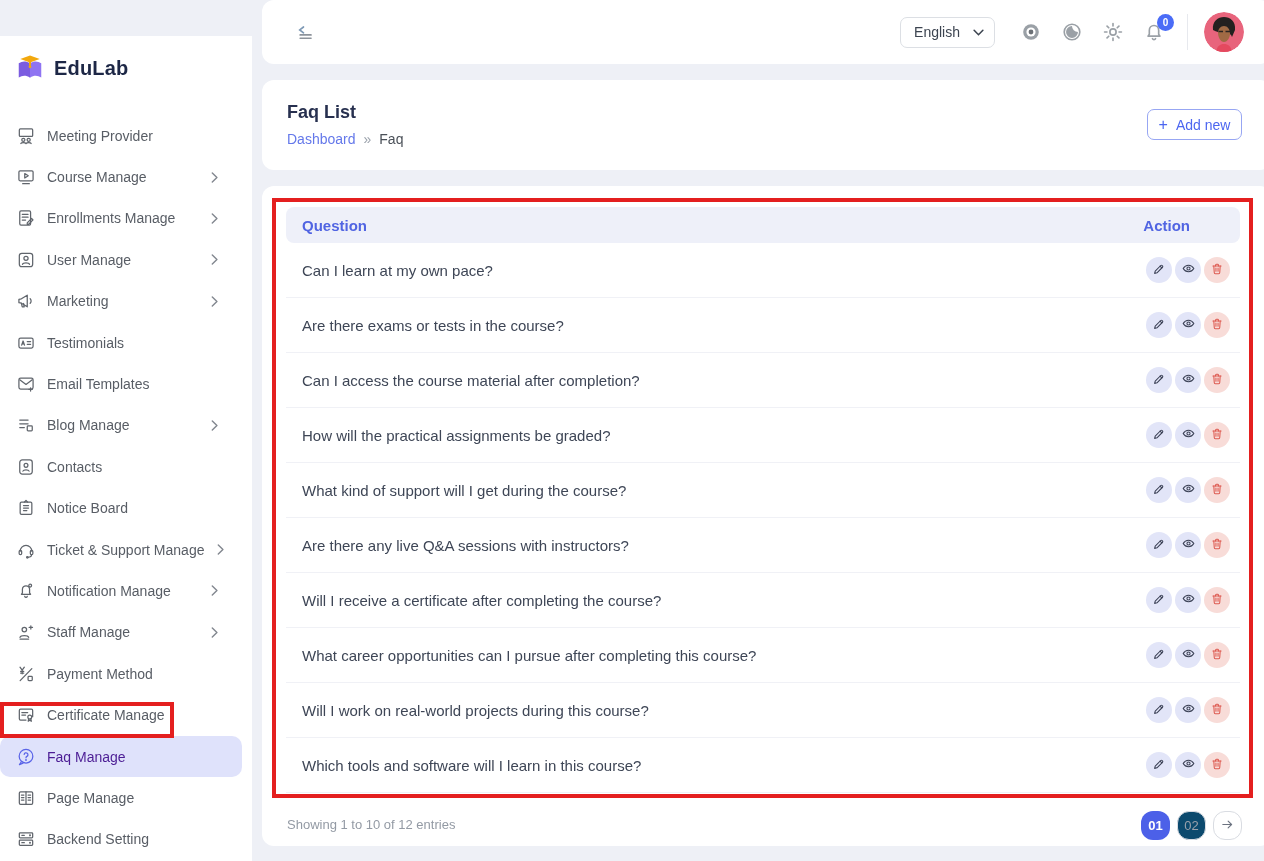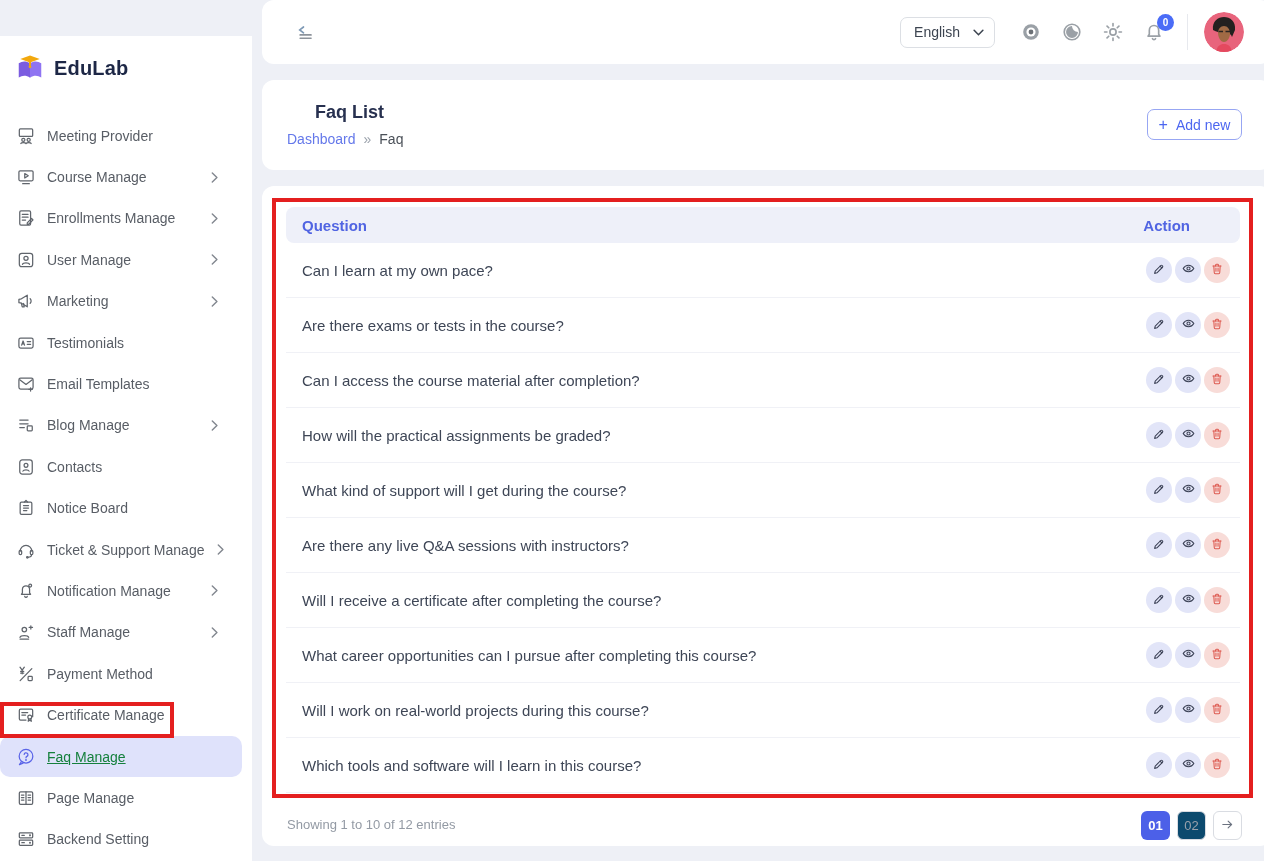--- a/index.html
+++ b/index.html
@@ -6,21 +6,21 @@
   body { font-family: "Liberation Sans", sans-serif; background:#eef0f6; }
   .stage { position:relative; width:1264px; height:861px; background:#eef0f6; overflow:hidden; }
 
   
   .sidebar { position:absolute; left:0; top:0; width:252px; height:861px; background:#fff;margin-top:36px; }
   .logo { display:flex; align-items:center; gap:9px; padding:17px 0 0 15px; }
   .logo-text { font-size:20px; font-weight:bold; color:#1d2746; letter-spacing:.2px; }
   .nav { position:absolute; top:79px; left:0; width:242px; }
   .nav-item { height:41.4px; display:flex; align-items:center; gap:11px; padding-left:16px;
               color:#585d65; font-size:14px; cursor:pointer; border-radius:10px; }
-  .nav-item.active { background:#dfe2fb; color:#15803d; font-weight:500;text-decoration:underline; }
+  .nav-item.active { background:#dfe2fb; color:#4c1d95; font-weight:500; }
   .nav-ic { width:20px; height:20px; display:flex; align-items:center; justify-content:center; flex:0 0 20px; }
   .nav-label { white-space:nowrap; }
   .chev { margin-left:auto; margin-right:22px; display:flex; }
   .sidebar-bottom-box { position:absolute; left:8px; top:843px; width:234px; height:26px;
               background:#e9ebf1; border-radius:10px 10px 0 0; }
 
   
   .header-card { position:absolute; left:262px; top:0; width:1010px; height:64px; background:#fff;
               border-radius:12px; display:flex; align-items:center; }
   .collapse-btn { margin-left:33px; width:22px; height:22px; display:flex; align-items:center;
@@ -33,21 +33,21 @@
   .icon-btn { width:22px; height:22px; display:flex; align-items:center; justify-content:center;
               background:none; border:none; cursor:pointer; position:relative; }
   .badge { position:absolute; top:-7px; right:-9px; min-width:17px; height:17px; border-radius:50%;
               background:#4a6cf7; color:#fff; font-size:10px; font-weight:bold;
               display:flex; align-items:center; justify-content:center; }
   .hdr-divider { width:1px; height:36px; background:#e7e9ee; margin:0 16px 0 22px; }
   .avatar { width:40px; height:40px; border-radius:50%; overflow:hidden; cursor:pointer; flex:0 0 40px; }
 
   
   .title-card { position:absolute; left:262px; top:80px; width:1010px; height:90px; background:#fff; border-radius:12px; }
-  .page-title { position:absolute; left:25px; top:22px; font-size:18px; font-weight:bold; color:#27304f;margin-left:28px; }
+  .page-title { position:absolute; left:25px; top:22px; font-size:18px; font-weight:bold; color:#27304f; }
   .breadcrumb { position:absolute; left:25px; top:51px; font-size:14px; display:flex; gap:8px; align-items:center; }
   .bc-home { color:#6478ea; cursor:pointer; }
   .bc-sep { color:#9aa1ab; }
   .bc-cur { color:#4a5058; }
   .add-btn { position:absolute; left:885px; top:29px; width:95px; height:31px; border:1px solid #97a6f3;
               border-radius:7px; color:#4c66f0; font-size:14px; background:#fff; cursor:pointer;
               display:flex; align-items:center; justify-content:center; gap:8px; }
   .add-plus { font-size:16px; line-height:1; }
 
   
@@ -60,21 +60,21 @@
   .trow { height:55px; display:flex; align-items:center; border-bottom:1px solid #f0f1f6;
               font-size:15px; color:#3e4656; }
   .trow-label { padding-left:16px; }
   .actions { margin-left:auto; display:flex; gap:3px; padding-right:10px; }
   .act { width:26px; height:26px; border-radius:50%; border:none; cursor:pointer;
               display:flex; align-items:center; justify-content:center; }
   .act.edit, .act.view { background:#e2e5f8; }
   .act.del { background:#f8dcd8; }
   .showing { position:absolute; left:25px; top:631px; font-size:13px; color:#939aa4; }
   .pagination { position:absolute; left:879px; top:625px; display:flex; gap:7px; }
-  .pg { width:29px; height:29px; border-radius:6px; display:flex; align-items:center;
+  .pg { width:29px; height:29px; border-radius:12px; display:flex; align-items:center;
               justify-content:center; font-size:13px; cursor:pointer; }
   .pg.active { background:#4c60e8; color:#fff; font-weight:bold; border:none; }
   .pg.plain { background:#0c4a6e; border:1px solid #d9dce2; color:#9aa1ab; }
   .pg.next { background:#fff; border:1px solid #d9dce2; }
 
   
   .annotation { position:absolute; border:4px solid #e41f1f; pointer-events:none; z-index:50; }
   #ann-table { left:272px; top:198px; width:981px; height:600px; }
   #ann-faq { left:0px; top:702px; width:174px; height:36px; }
 </style>

